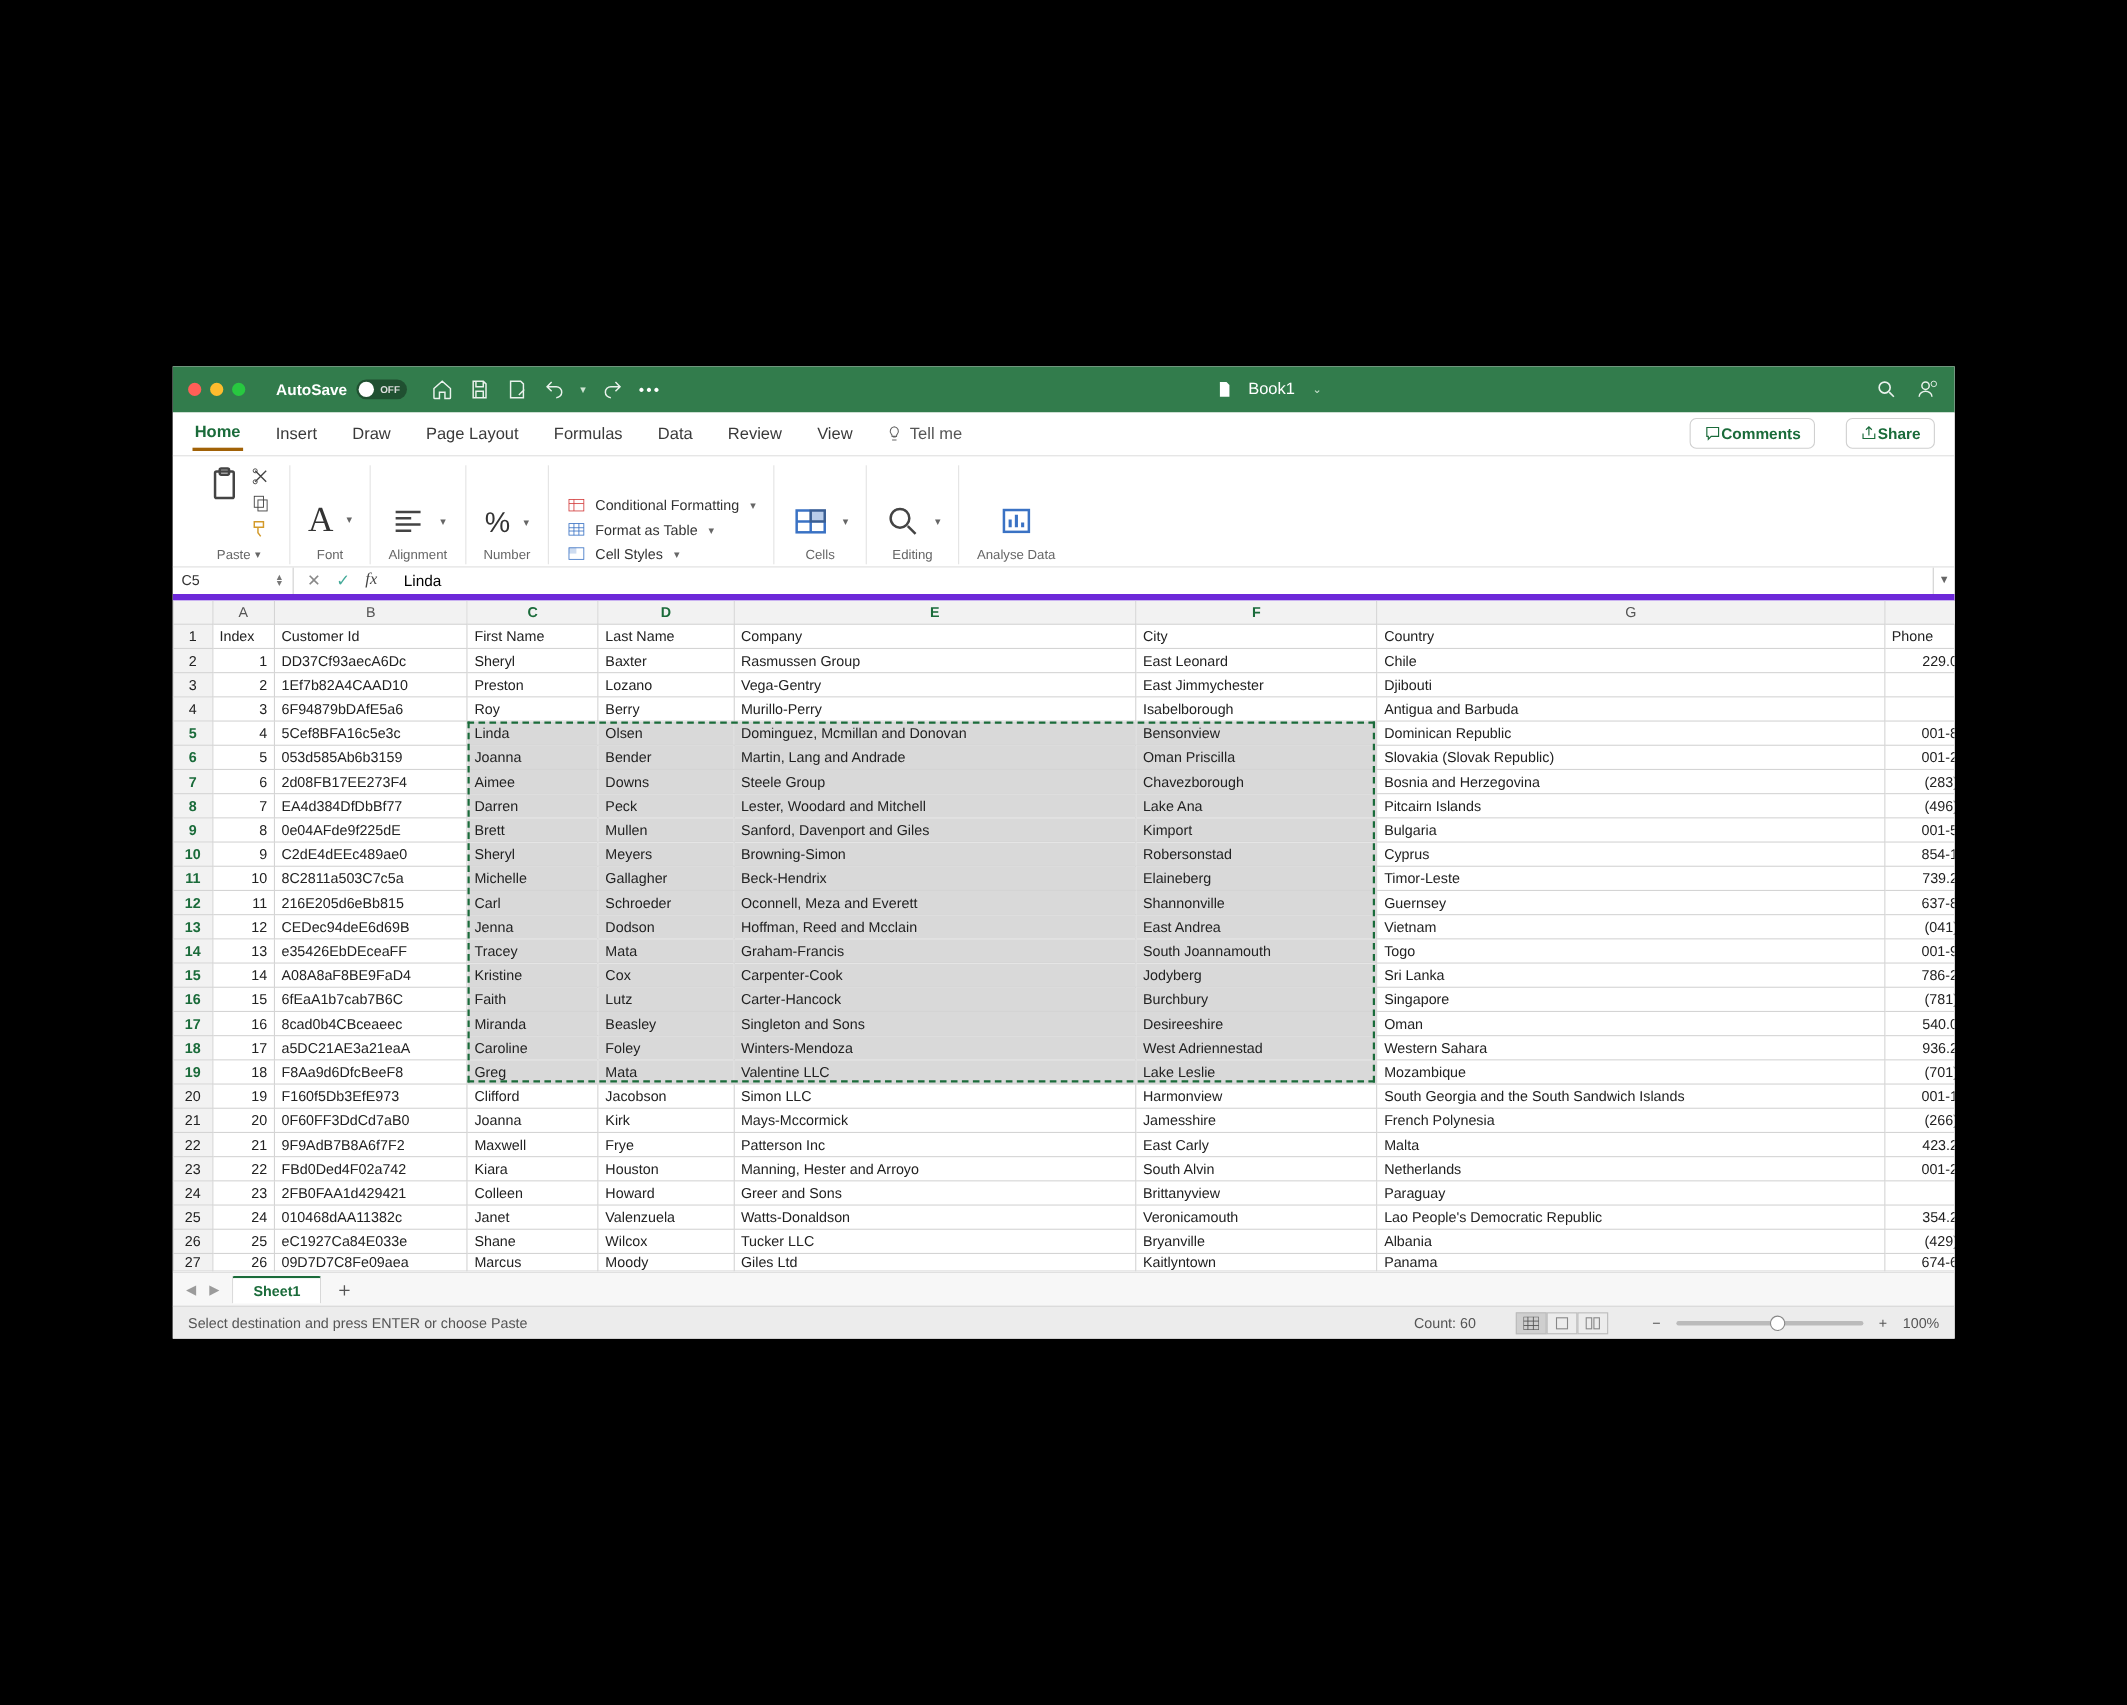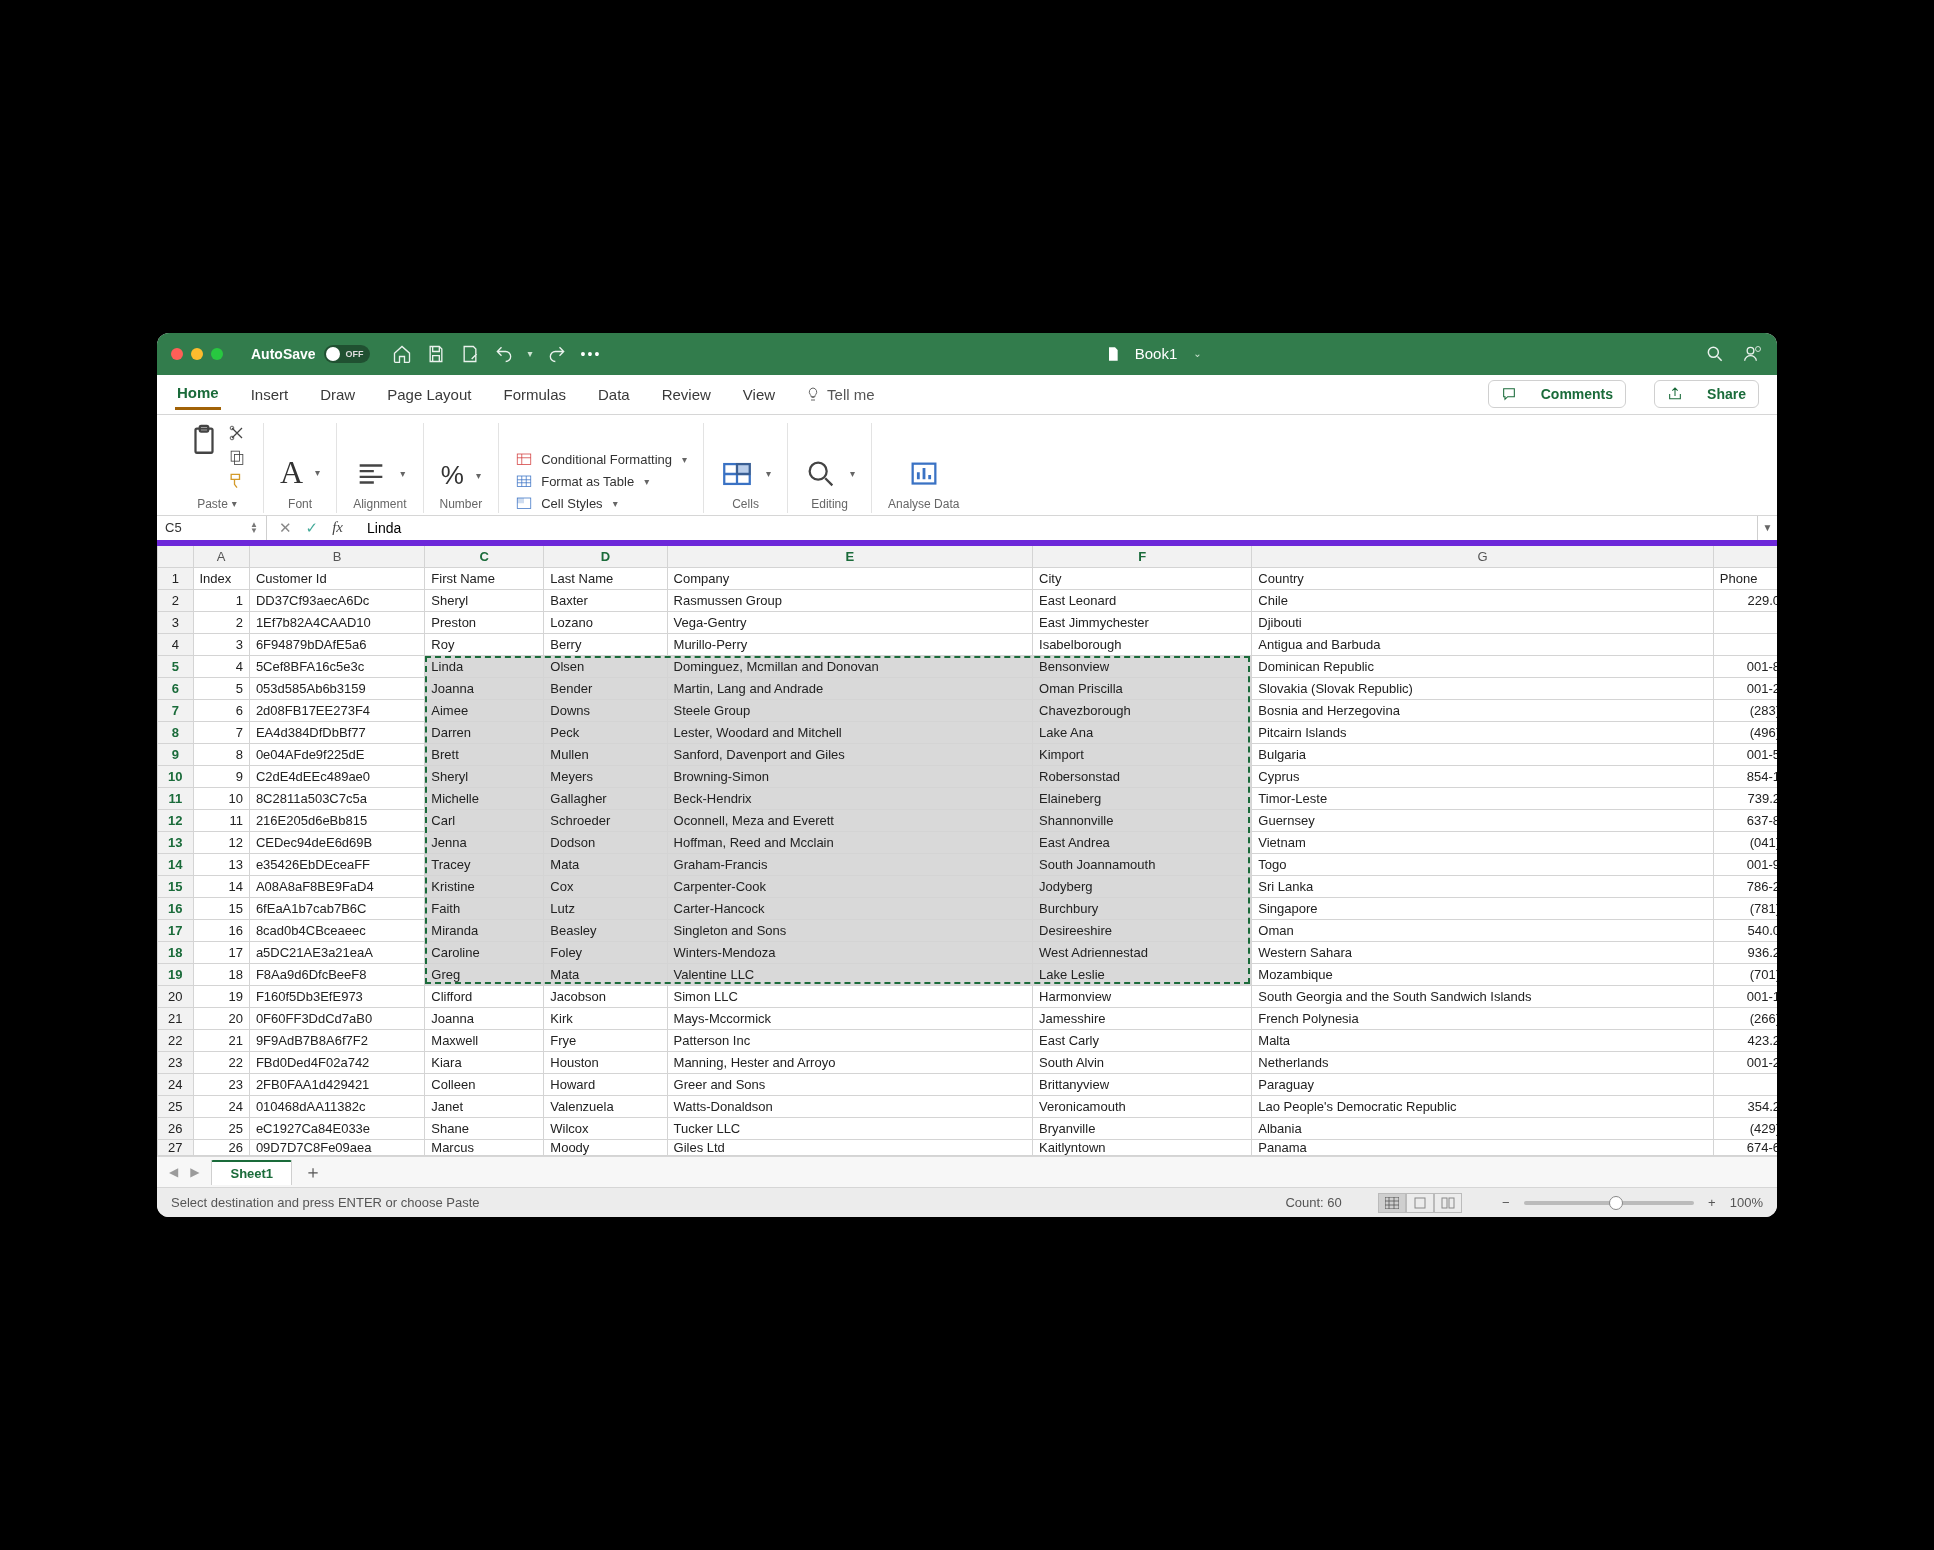--- a/index.html
+++ b/index.html
@@ -9,21 +9,21 @@
     font-size: 13px;
     width: 1934px;
     height: 1550px;
     display: flex;
     align-items: center;
     justify-content: center;
   }
   .window {
     width: 1620px;
     background: #fff;
-    border-radius: 12px;
+    border-radius: 0;
     overflow: hidden;
     box-shadow: 0 24px 64px rgba(0,0,0,.7);
   }
   
   .titlebar {
     background: #1d6f42;
     background: #2a7345;
     background: linear-gradient(#2f7a4a,#226a3c);
     background: #2b7c45;
     height: 42px;
@@ -59,21 +59,21 @@
     display:flex; align-items:center; gap:28px;
     padding:0 18px; height:40px;
     font-size:15px; color:#3a3a3a; font-weight:500;
   }
   .ribbon-tabs .tab { cursor:pointer; padding:6px 2px; }
   .ribbon-tabs .tab.active { color:#1a6b3a; font-weight:700; border-bottom:3px solid #a16207; }
   .ribbon-tabs .spacer { flex:1; }
   .tellme { display:flex; align-items:center; gap:6px; font-weight:400; color:#555; }
   .btn-pill {
     border:1px solid #d0d0d0; border-radius:6px; padding:5px 12px;
-    display:flex; align-items:center; gap:24px; color:#1a6b3a; font-weight:600;
+    display:flex; align-items:center; gap:0; color:#1a6b3a; font-weight:600;
     font-size:14px; cursor:pointer;
   }
   
   .ribbon {
     background:#fff; border-bottom:1px solid #d6d6d6;
     display:flex; align-items:stretch; padding:8px 14px 2px; gap:0;
   }
   .rgroup {
     display:flex; flex-direction:column; align-items:center; justify-content:flex-end;
     padding:0 16px; border-right:1px solid #e3e3e3; gap:6px;

